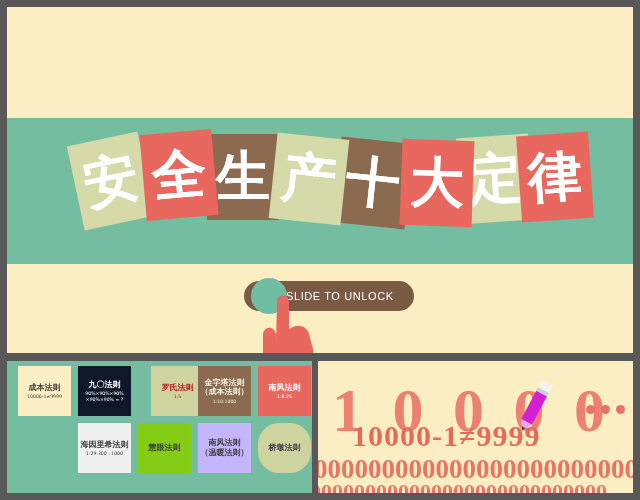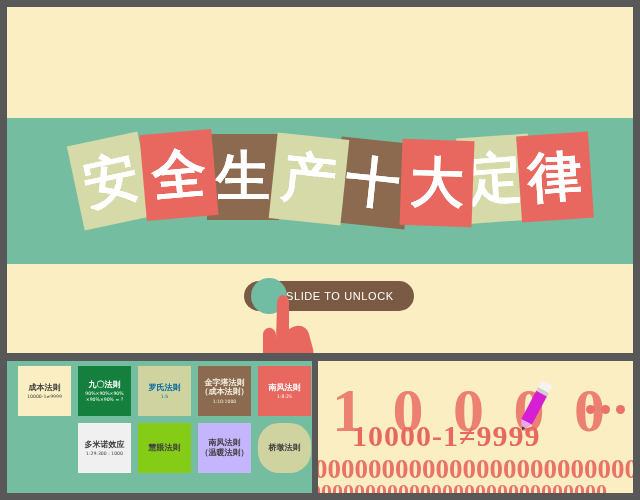--- a/index.html
+++ b/index.html
@@ -303,40 +303,40 @@
       </svg>
     </div>
   </div>
 
   <div class="slide-grid">
     <div class="gridwrap" id="gridwrap">
         <div class="gtile" style="left: 11px; top: 5px; background: rgb(251, 238, 194); color: rgb(63, 63, 63);">
           <div class="t1" style="white-space: pre-line;">成本法则</div>
           <div class="t2" style="white-space: pre-line;">10000-1≠9999</div>
         </div>
-        <div class="gtile" style="left: 71px; top: 5px; background: #15803d; color: rgb(255, 255, 255);">
+        <div class="gtile" style="left: 71px; top: 5px; background: #0f172a; color: rgb(255, 255, 255);">
           <div class="t1" style="white-space: pre-line;">九〇法则</div>
           <div class="t2" style="white-space: pre-line;">90%×90%×90%
 ×90%×90% = ?</div>
         </div>
-        <div class="gtile" style="left: 131px; top: 5px; background: rgb(207, 211, 160); color: #0369a1;">
+        <div class="gtile" style="left: 144px; top: 5px; background: rgb(207, 211, 160); color: #b91c1c;">
           <div class="t1" style="white-space: pre-line;">罗氏法则</div>
           <div class="t2" style="white-space: pre-line;">1:5</div>
         </div>
         <div class="gtile" style="left: 191px; top: 5px; background: rgb(139, 106, 79); color: rgb(244, 240, 224);">
           <div class="t1" style="white-space: pre-line;">金字塔法则
 （成本法则）</div>
           <div class="t2" style="white-space: pre-line;">1:10:1000</div>
         </div>
         <div class="gtile" style="left: 251px; top: 5px; background: rgb(232, 104, 95); color: rgb(255, 255, 255);">
           <div class="t1" style="white-space: pre-line;">南风法则</div>
           <div class="t2" style="white-space: pre-line;">1:8:25</div>
         </div>
         <div class="gtile" style="left: 71px; top: 62px; background: rgb(240, 240, 240); color: rgb(63, 63, 63);">
-          <div class="t1" style="white-space: pre-line;">多米诺效应</div>
+          <div class="t1" style="white-space: pre-line;">海因里希法则</div>
           <div class="t2" style="white-space: pre-line;">1:29:300：1000</div>
         </div>
         <div class="gtile" style="left: 131px; top: 62px; background: #84cc16; color: rgb(63, 63, 63);">
           <div class="t1" style="white-space: pre-line;">慧眼法则</div>
         </div>
         <div class="gtile" style="left: 191px; top: 62px; background: #c4b5fd; color: rgb(63, 63, 63);">
           <div class="t1" style="white-space: pre-line;">南风法则
 （温暖法则）</div>
         </div>
         <div class="gtile" style="left: 251px; top: 62px; background: rgb(207, 211, 160); color: rgb(63, 63, 63); border-radius: 21px;">

